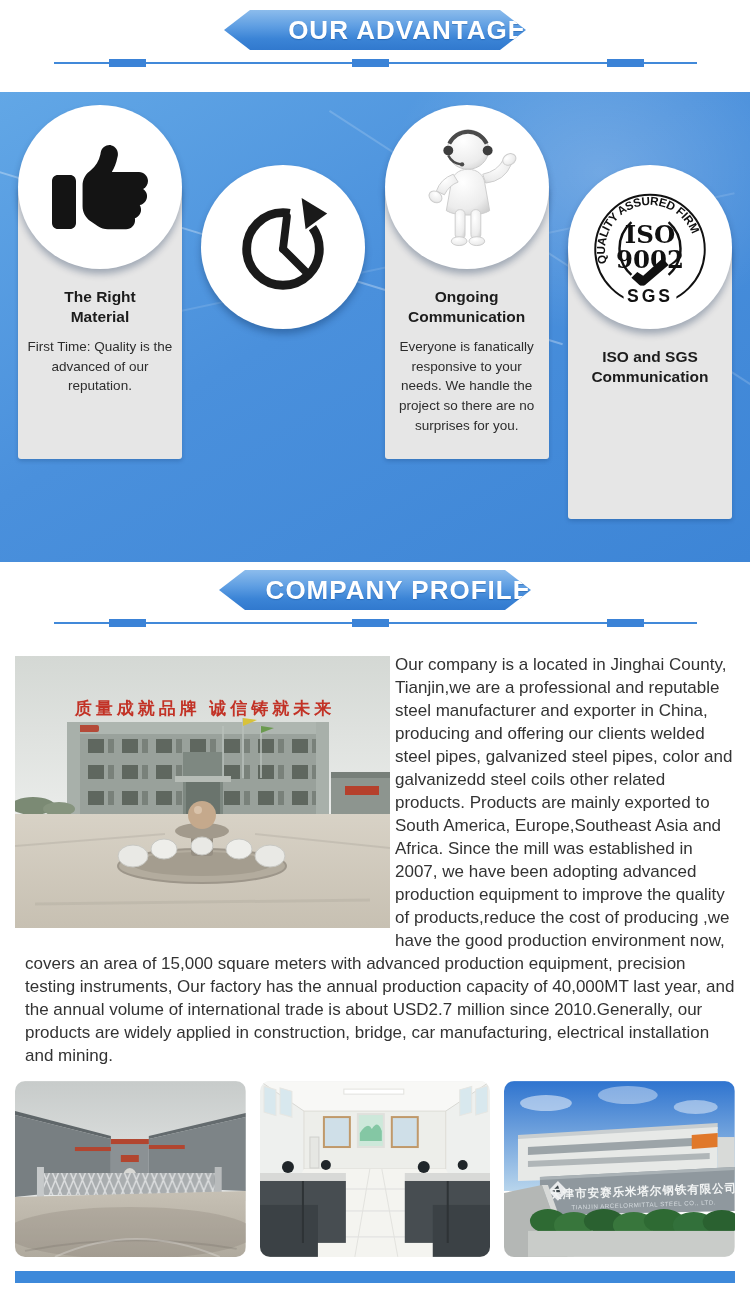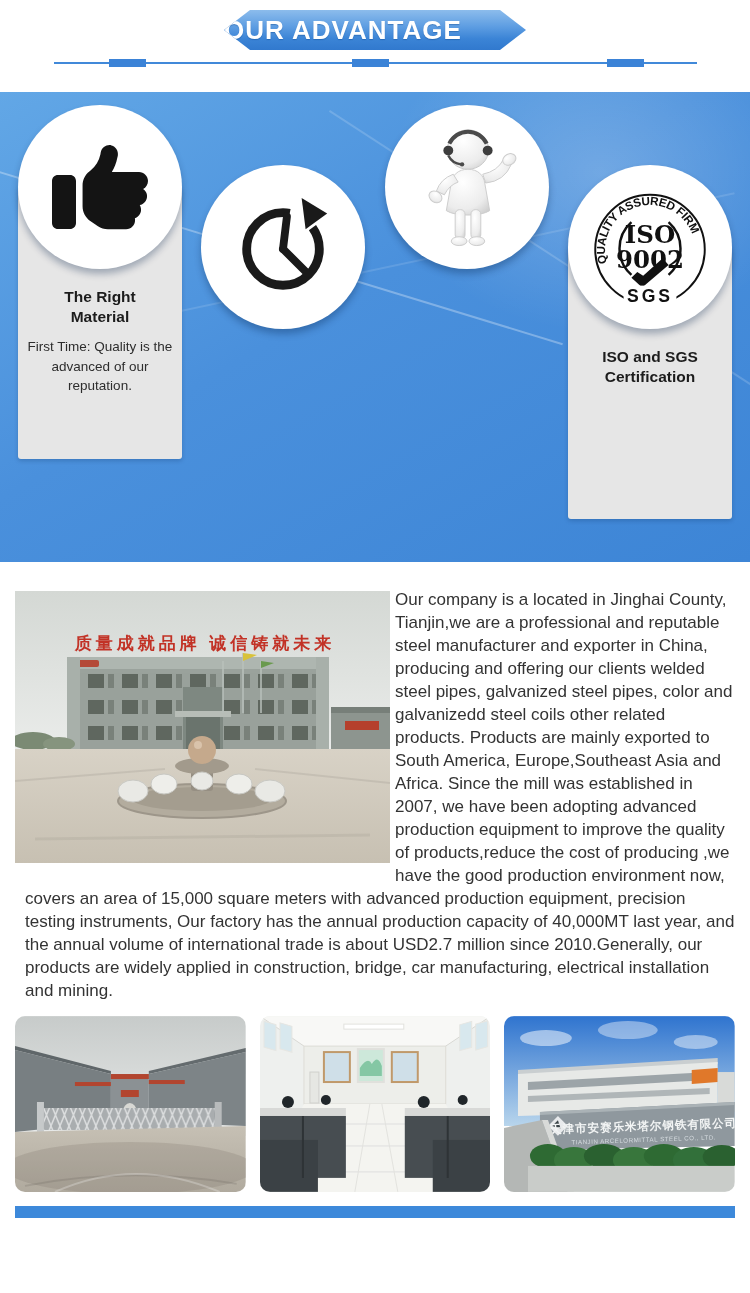--- a/index.html
+++ b/index.html
@@ -1,21 +1,21 @@
 <!DOCTYPE html>
 <html><head>
 <meta charset="utf-8">
 <style>
   html,body{margin:0;padding:0;background:#fff;}
   .page{width:750px;height:1293px;margin:0 auto;position:relative;overflow:hidden;
         font-family:"Liberation Sans","DejaVu Sans",sans-serif;background:#fff;}
 
   
   .section-header{position:relative;}
-  .banner{height:40px;margin:0 auto;display:flex;align-items:center;justify-content:flex-start;
+  .banner{height:40px;margin:0 auto;display:flex;align-items:center;justify-content:flex-end;
           color:#fff;font-weight:bold;font-size:26px;letter-spacing:1px;
           background:linear-gradient(180deg,#8cbcec 0%,#5d9de2 42%,#3b84d6 72%,#3179ce 100%);
           clip-path:polygon(26px 0,calc(100% - 26px) 0,100% 50%,calc(100% - 26px) 100%,26px 100%,0 50%);
           text-shadow:0 1px 1px rgba(0,60,130,.35);}
   .banner.w1{width:302px;}
   .banner.w2{width:312px;}
   .separator{position:relative;height:8px;margin-top:9px;}
   .separator .line{position:absolute;left:54px;right:53px;top:3px;height:2px;background:#4189d9;}
   .separator .seg{position:absolute;top:0;width:37px;height:8px;background:#3b83d7;}
   .separator .seg.a{left:109px;} .separator .seg.b{left:352px;} .separator .seg.c{left:607px;}
@@ -120,20 +120,24 @@
             <path d="M72,52 q15,-3 21,-15 l8,5 q-7,17 -26,19 z" fill="url(#pgrad)" stroke="#cdcdcd"></path>
             <ellipse cx="99" cy="37" rx="7" ry="5.5" fill="url(#pgrad)" stroke="#cdcdcd" transform="rotate(-30 99 37)"></ellipse>
             <path d="M42,52 q-13,5 -17,17 l8,4 q5,-10 14,-13 z" fill="url(#pgrad)" stroke="#cdcdcd"></path>
             <ellipse cx="24" cy="75" rx="7" ry="5.5" fill="url(#pgrad)" stroke="#cdcdcd" transform="rotate(35 24 75)"></ellipse>
             <rect x="44" y="88" width="10" height="30" rx="4.5" fill="url(#pgrad)" stroke="#cdcdcd"></rect>
             <rect x="60" y="88" width="10" height="30" rx="4.5" fill="url(#pgrad)" stroke="#cdcdcd"></rect>
             <ellipse cx="48" cy="120" rx="8" ry="4.5" fill="url(#pgrad)" stroke="#cdcdcd"></ellipse>
             <ellipse cx="66" cy="120" rx="8" ry="4.5" fill="url(#pgrad)" stroke="#cdcdcd"></ellipse>
           </svg>
         </div>
+        <div class="card-body">
+          <h3 class="card-title">Ongoing Communication</h3>
+          <p class="card-text">Everyone is fanatically responsive to your needs. We handle the project so there are no surprises for you.</p>
+        </div>
       </div>
 
       <div class="card offset">
         <div class="card-circle">
           <svg width="128" height="132" viewBox="0 0 130 135">
             <defs>
                 <path id="ringPath" d="M 21,84 A 46,46 0 1 1 109,84"></path>
               </defs>
             <circle cx="65" cy="70" r="56" fill="none" stroke="#111" stroke-width="2"></circle>
             <text font-size="12" font-weight="bold" fill="#111" letter-spacing="1.5" font-family="Liberation Sans, sans-serif">
@@ -142,27 +146,38 @@
             <path d="M46,42 A36,36 0 0 0 46,96" fill="none" stroke="#111" stroke-width="2.5"></path>
             <path d="M84,42 A36,36 0 0 1 84,96" fill="none" stroke="#111" stroke-width="2.5"></path>
             <text x="65" y="63" text-anchor="middle" font-size="25" font-weight="bold" font-family="DejaVu Serif, Liberation Serif, serif" fill="#111">ISO</text>
             <text x="65" y="89" text-anchor="middle" font-size="25" font-weight="bold" font-family="DejaVu Serif, Liberation Serif, serif" fill="#111">9002</text>
             <polygon points="46,99 57,109 84,86 78,79 58,97 52,93" fill="#111"></polygon>
             <rect x="38" y="107" width="54" height="22" fill="#ffffff"></rect>
             <text x="65" y="124" text-anchor="middle" font-size="18" font-weight="bold" letter-spacing="3" font-family="Liberation Sans, sans-serif" fill="#111">SGS</text>
           </svg>
         </div>
         <div class="card-body">
-          <h3 class="card-title">ISO and SGS Certification</h3>
+          <h3 class="card-title">ISO and SGS Communication</h3>
         </div>
       </div>
 
     </div>
   </section>
 
+  <div class="section-header hdr2">
+    <div class="banner w2">
+      <span>COMPANY PROFILE</span>
+    </div>
+    <div class="separator">
+      <div class="line"></div>
+      <div class="seg a"></div>
+      <div class="seg b"></div>
+      <div class="seg c"></div>
+    </div>
+  </div>
 
   <section class="profile">
     <svg class="factory-photo" viewBox="0 0 375 272">
       <defs>
         <linearGradient id="fpSky" x1="0" y1="0" x2="0" y2="1">
           <stop offset="0%" stop-color="#d4d8d4"></stop>
             <stop offset="100%" stop-color="#eaecea"></stop>
         </linearGradient>
         <linearGradient id="fpGround" x1="0" y1="0" x2="0" y2="1">
           <stop offset="0%" stop-color="#d8d2c6"></stop>

